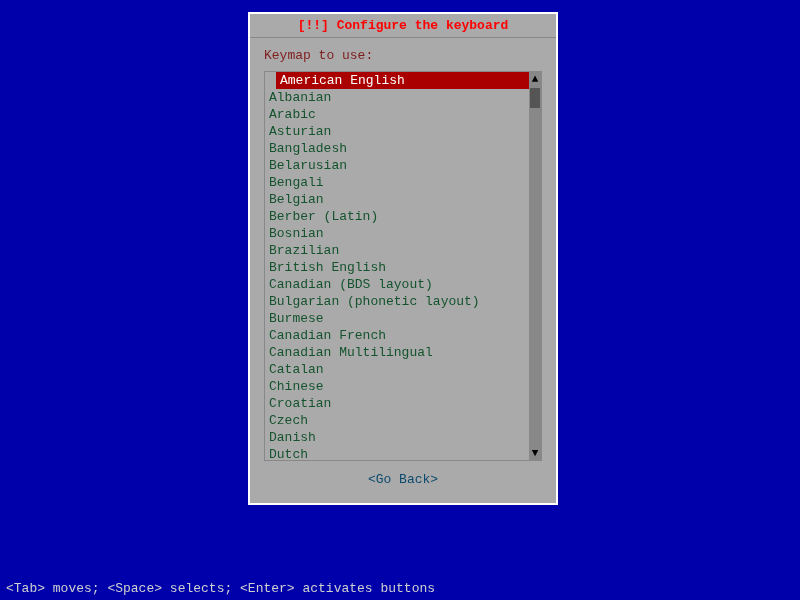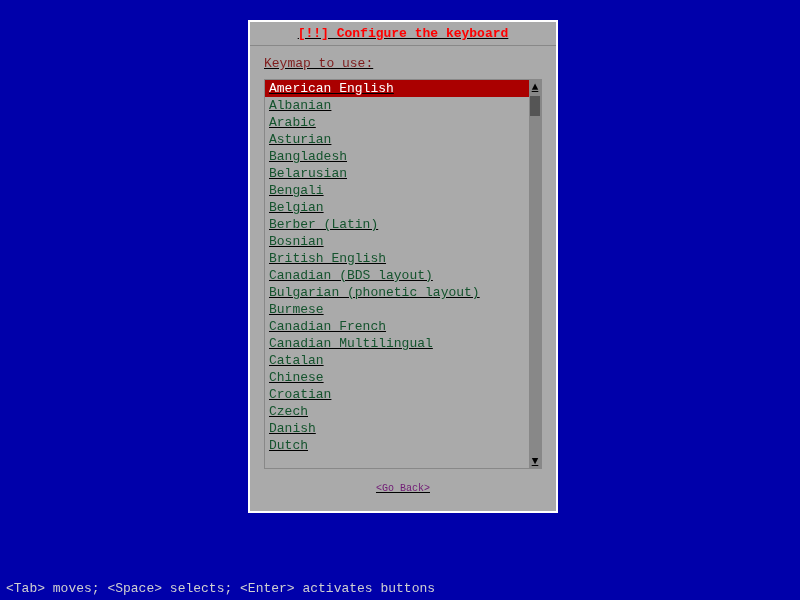--- a/index.html
+++ b/index.html
@@ -14,27 +14,26 @@
       background-color: #0000aa;
       font-family: 'Courier New', Courier, monospace;
       font-size: 14px;
       color: #d0d0d0;
       overflow: hidden;
       position: relative;
     }
 
     #dialog {
       position: absolute;
-      top: 20px;
+      top: 12px;
       left: 248px;
       width: 310px;
       background-color: #aaaaaa;
       border: 2px solid #ffffff;
       color: #000000;
-      text-decoration: underline;
     }
 
     #dialog-titlebar {
       background-color: #aaaaaa;
       color: #ff0000;
       text-align: center;
       padding: 4px 6px;
       font-weight: bold;
       border-bottom: 1px solid #888888;
       font-size: 13px;
@@ -69,20 +68,21 @@
       padding: 1px 4px;
       cursor: pointer;
       color: #14532d;
       font-size: 13px;
       white-space: nowrap;
     }
 
     .list-item.selected {
       background-color: #aa0000;
       color: #ffffff;
+      margin-left: 11px;
     }
 
     #scrollbar {
       width: 12px;
       background-color: #888888;
       display: flex;
       flex-direction: column;
       align-items: center;
     }
 
@@ -114,22 +114,22 @@
       cursor: pointer;
       line-height: 14px;
     }
 
     #go-back-row {
       text-align: center;
       padding: 10px 0 6px 0;
     }
 
     #go-back-btn {
-      color: #701a75;
-      font-size: 10px;
+      color: #0c4a6e;
+      font-size: 13px;
       cursor: pointer;
     }
 
     #status-bar {
       position: absolute;
       bottom: 0;
       left: 0;
       width: 776px;
       background-color: #0000aa;
       color: #d0d0d0;
@@ -149,20 +149,21 @@
           <div class="list-item selected">American English</div>
           <div class="list-item">Albanian</div>
           <div class="list-item">Arabic</div>
           <div class="list-item">Asturian</div>
           <div class="list-item">Bangladesh</div>
           <div class="list-item">Belarusian</div>
           <div class="list-item">Bengali</div>
           <div class="list-item">Belgian</div>
           <div class="list-item">Berber (Latin)</div>
           <div class="list-item">Bosnian</div>
+          <div class="list-item">Brazilian</div>
           <div class="list-item">British English</div>
           <div class="list-item">Canadian (BDS layout)</div>
           <div class="list-item">Bulgarian (phonetic layout)</div>
           <div class="list-item">Burmese</div>
           <div class="list-item">Canadian French</div>
           <div class="list-item">Canadian Multilingual</div>
           <div class="list-item">Catalan</div>
           <div class="list-item">Chinese</div>
           <div class="list-item">Croatian</div>
           <div class="list-item">Czech</div>

